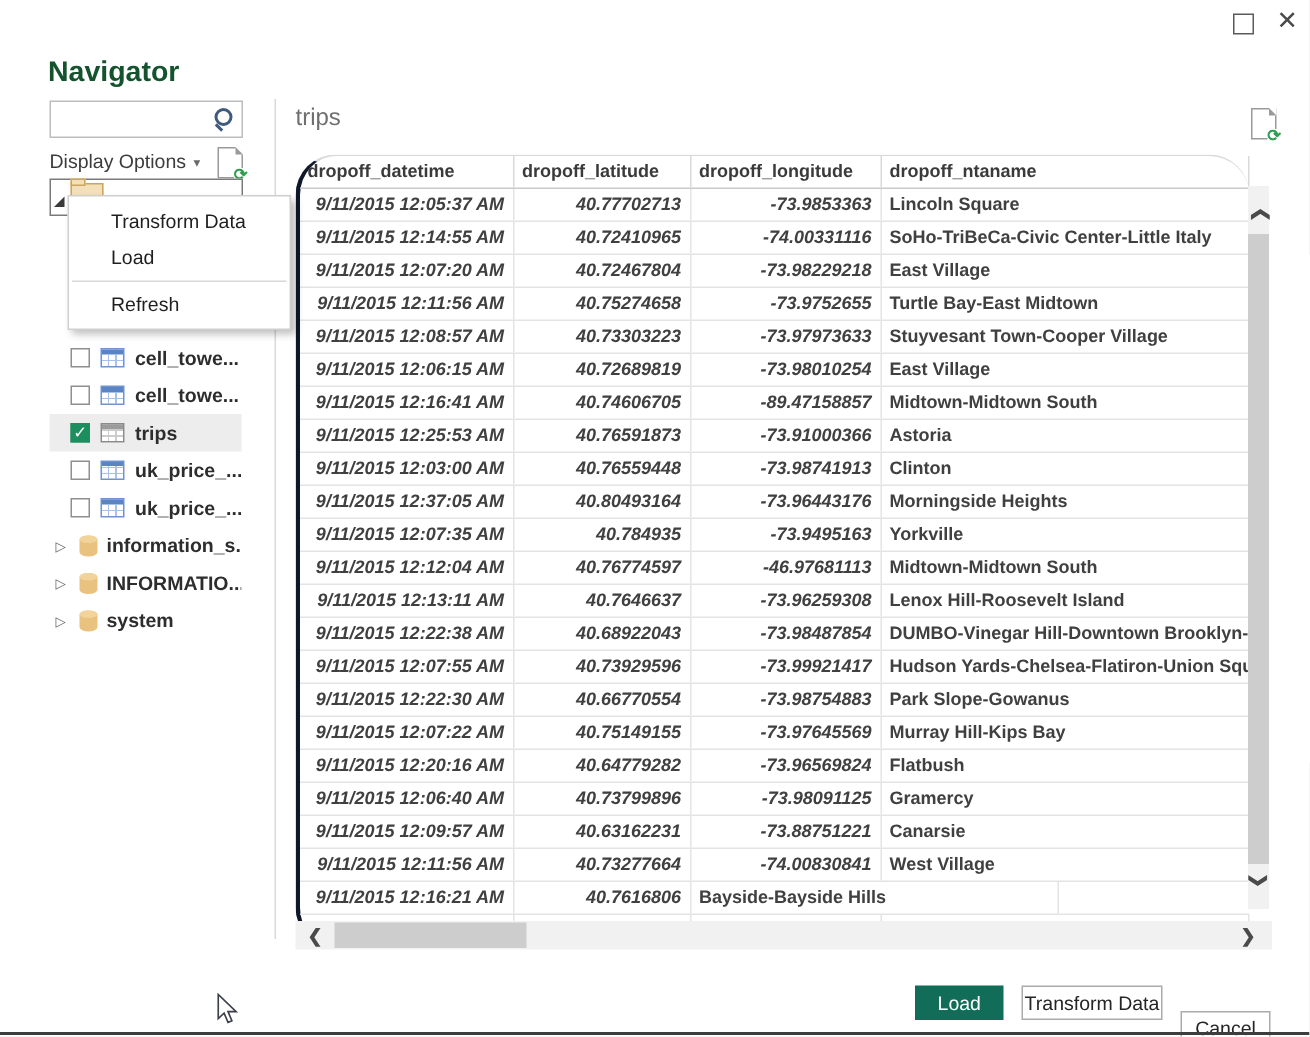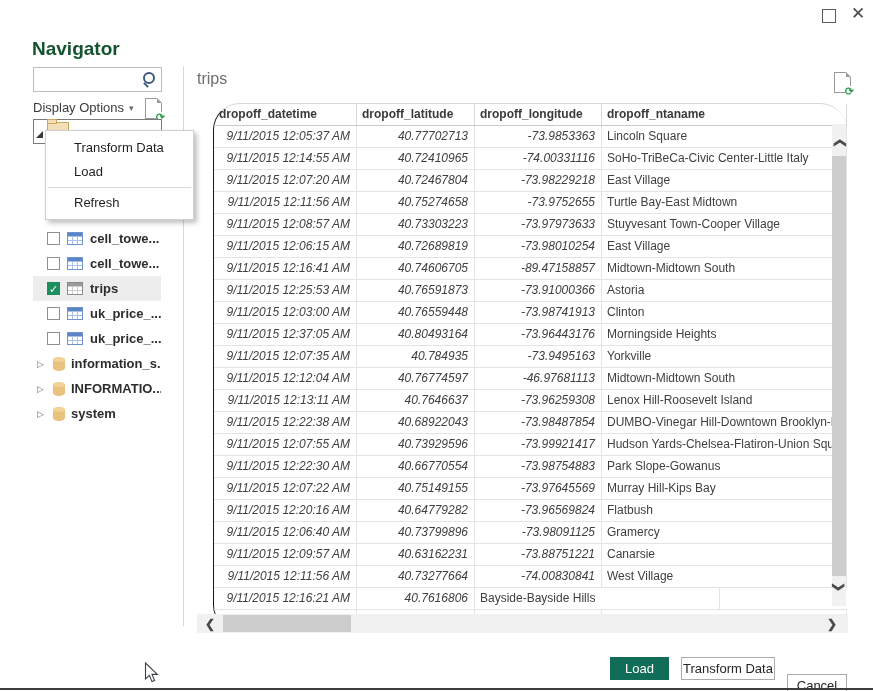--- a/index.html
+++ b/index.html
@@ -71,25 +71,25 @@
   .context-menu{left:45px;top:130px;width:147px;background:#fff;border:1px solid #cfcfcf;
        box-shadow:3px 3px 5px rgba(0,0,0,.25);padding:5px 0 4px 0;z-index:20;}
   .menu-item{height:24px;line-height:24px;padding-left:28px;font-size:13px;color:#1f1f1f;}
   .menu-sep{height:1px;background:#d8d8d8;margin:3px 2px;}
 
   
   .v-divider{left:183px;top:66px;width:1px;height:560px;background:#d9d9d9;}
 
   
   .preview-title{left:197px;top:70px;font-size:16px;color:#6f6f6f;}
-  .ptable{left:213px;top:103px;width:633px;border-top:1px solid #d9d9d9;border-left:1px solid #0f172a;border-radius:27px;}
+  .ptable{left:197px;top:103px;width:633px;border-top:1px solid #d9d9d9;border-left:3px solid #0f172a;border-radius:27px;}
   .hrow{display:flex;height:21px;border-bottom:1px solid #c9c9c9;}
   .hcell{box-sizing:border-box;border-right:1px solid #d9d9d9;font-size:12px;font-weight:bold;
          color:#3a3a3a;line-height:20px;padding-left:5px;white-space:nowrap;overflow:hidden;}
-  .trow{display:flex;height:21px;border-bottom:1px solid #e4e4e4;}
+  .trow{display:flex;height:21px;border-bottom:1px solid #e4e4e4;font-weight:bold;}
   .tcell{box-sizing:border-box;border-right:1px solid #e4e4e4;font-size:12px;color:#404040;
          line-height:20px;white-space:nowrap;overflow:hidden;padding-left:5px;}
   .tcell.num{text-align:right;font-style:italic;padding-right:6px;padding-left:0;}
   .c0{width:143px;} .c1{width:118px;} .c2{width:127px;} .c3{width:245px;}
 
   
   .vscroll{left:832px;top:124px;width:14px;height:482px;background:#f1f1f1;}
   .vthumb{position:absolute;left:0;top:32px;width:14px;height:420px;background:#cdcdcd;}
   .chev{position:absolute;font-size:12px;font-weight:bold;color:#4a4a4a;width:14px;text-align:center;}
   .chev-up{top:12px;transform:rotate(-90deg);}

